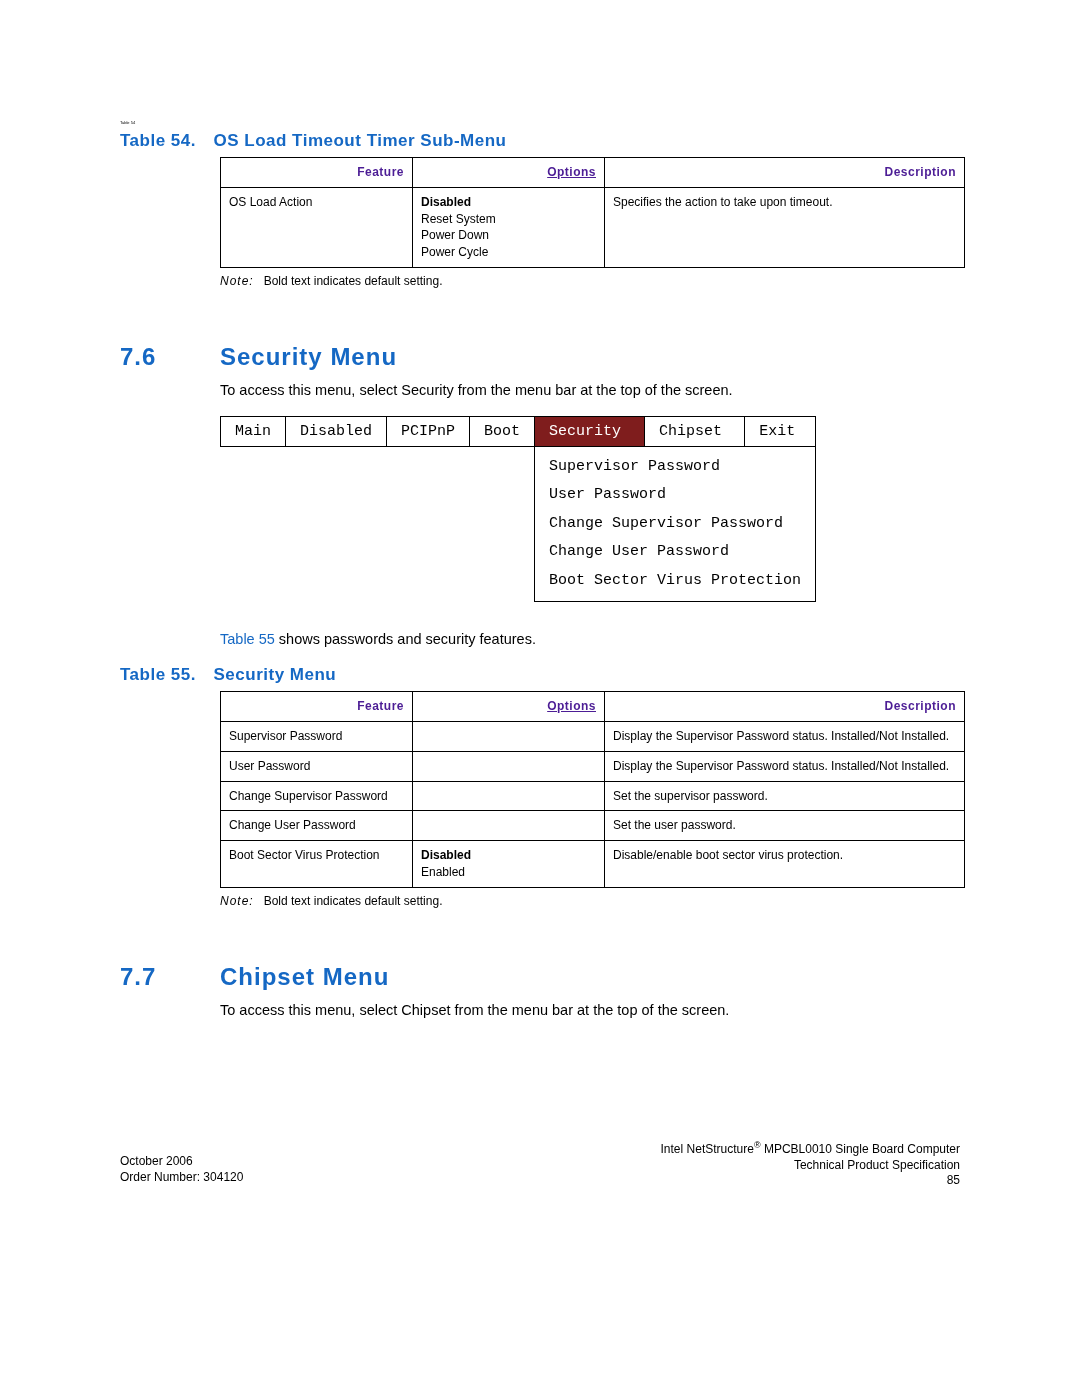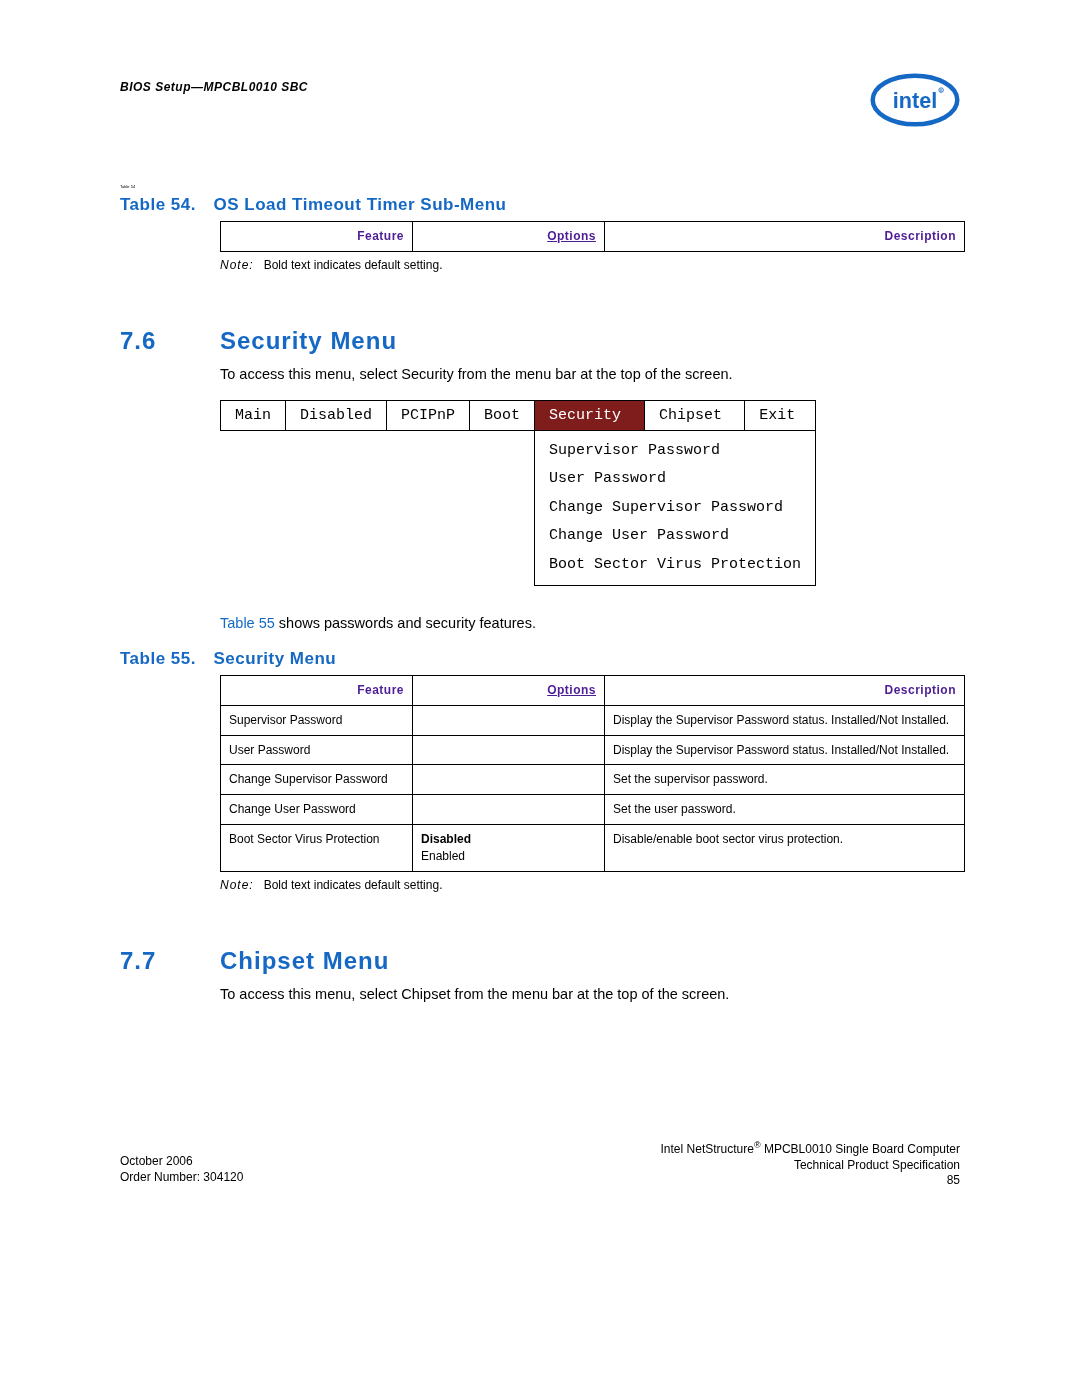--- a/index.html
+++ b/index.html
@@ -131,42 +131,41 @@
     font-size: 12px;
   }
   .footer-left { position: absolute; left: 0; top: 14px; line-height:1.3;}
   .footer-right { position: absolute; right: 0; top: 0; text-align: right; line-height:1.3;}
   sup { font-size: 9px; }
 </style>
 </head>
 <body>
 
 <div class="page">
-  <div class="header-row">
-    <div class="doc-title">BIOS Setup—MPCBL0010 SBC</div>
-    <div>
-      <svg class="logo" viewBox="0 0 100 66">
-        <ellipse cx="50" cy="33" rx="47" ry="27" fill="none" stroke="#1568c4" stroke-width="5"></ellipse>
-        <text x="50" y="42" text-anchor="middle" font-family="Arial" font-size="24" font-weight="bold" fill="#1568c4">intel</text>
-        <circle cx="79" cy="22" r="2.5" fill="none" stroke="#1568c4" stroke-width="1"></circle>
-        <text x="79" y="24.5" text-anchor="middle" font-size="4" fill="#1568c4">R</text>
-      </svg>
-    </div>
-  </div>
 
   <div class="tiny">Table 54</div>
 
   <div class="table-caption" style="margin-top:6px;">Table 54. OS Load Timeout Timer Sub-Menu</div>
   <div class="content-block">
     <table class="data">
       <tbody>
           <tr>
         <th class="col-feature">Feature</th>
         <th class="col-options">Options</th>
         <th class="col-desc">Description</th>
+      </tr>
+      <tr>
+        <td>OS Load Action</td>
+        <td>
+          <span class="bold-opt">Disabled</span><br>
+          <span>Reset System</span><br>
+          <span>Power Down</span><br>
+          <span>Power Cycle</span>
+        </td>
+        <td>Specifies the action to take upon timeout.</td>
       </tr>
     </tbody>
       </table>
     <div class="note">
       <span class="note-label">Note:</span><span>Bold text indicates default setting.</span>
     </div>
   </div>
 
   <div class="section-head">
     <span class="sec-num">7.6</span>

